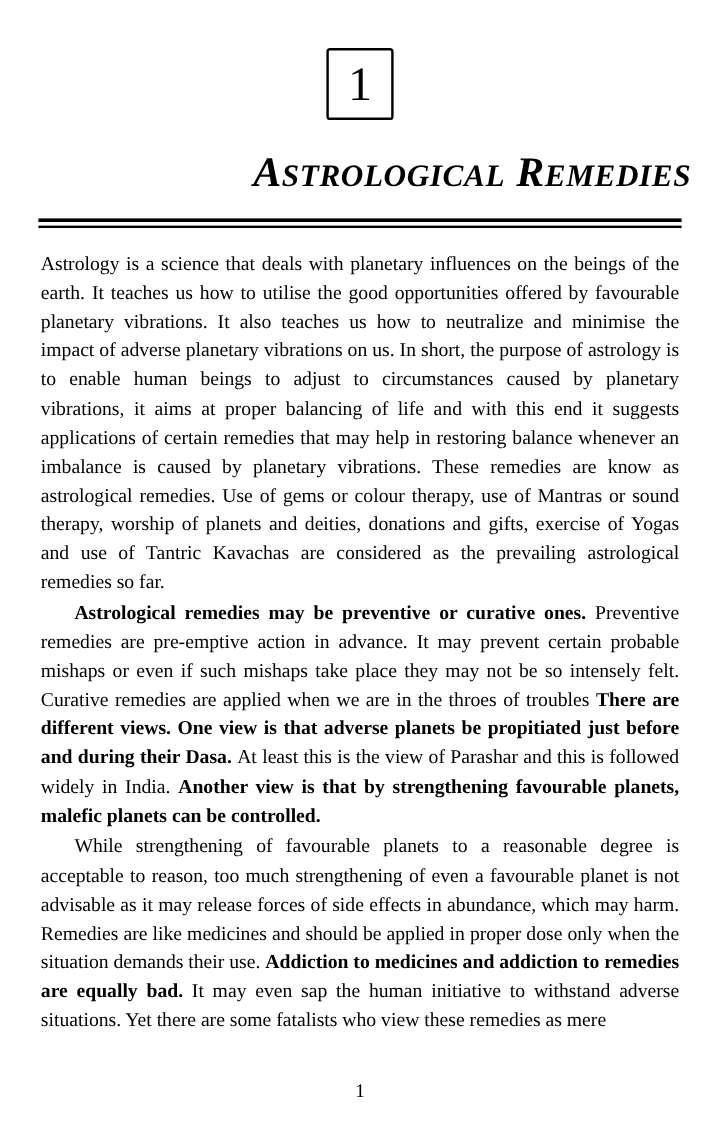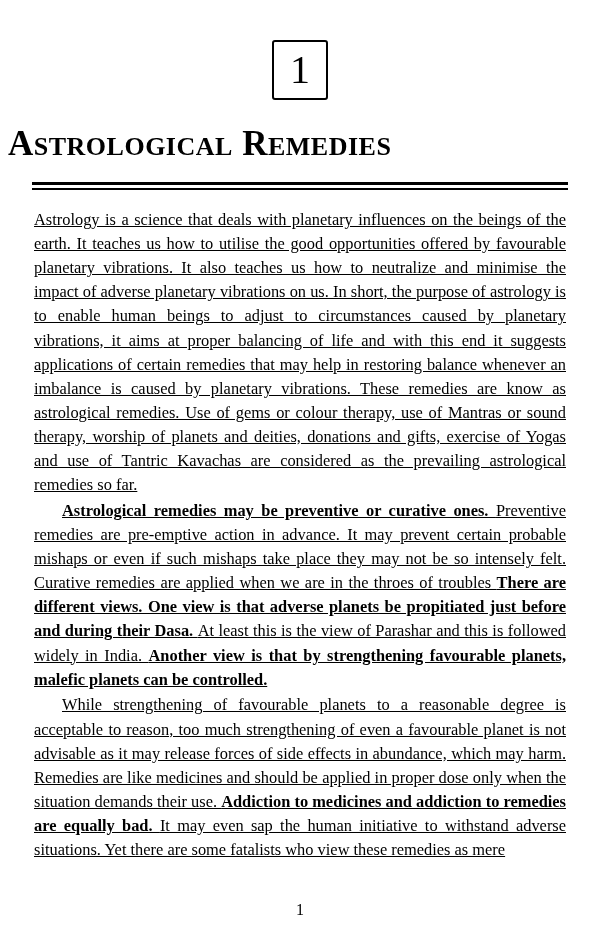--- a/index.html
+++ b/index.html
@@ -36,28 +36,29 @@
     align-items: center;
     justify-content: center;
     font-family: "Liberation Serif", serif;
     font-size: 40px;
     line-height: 1;
     font-weight: 400;
     letter-spacing: 0;
   }
   
   .chapter-title {
-    text-align: left;
+    text-align: right;
     font-family: "Liberation Serif", serif;
     font-weight: bold;
     font-size: 35px;
     letter-spacing: 0.5px;
     margin: 24px 0 0 0;
-    padding: 0 8px;
+    padding: 0 24px;
     white-space: nowrap;
+    font-style: italic;
   }
   .chapter-title .smallcap {
     font-size: 26px;
   }
   
   .rules {
     margin: 18px 32px 0 32px;
   }
   .rule-thick {
     height: 3px;
@@ -70,21 +71,20 @@
     height: 2px;
     background: #000;
   }
   
   .body-text {
     margin: 18px 34px 0 34px;
     font-size: 16.4px;
     line-height: 1.47;
     text-align: justify;
     text-justify: inter-word;
-    text-decoration: underline;
   }
   .body-text p {
     margin: 0 0 0 0;
     text-indent: 0;
   }
   .body-text p.indented {
     text-indent: 28px;
   }
   .body-text p + p {
     margin-top: 0.1em;

